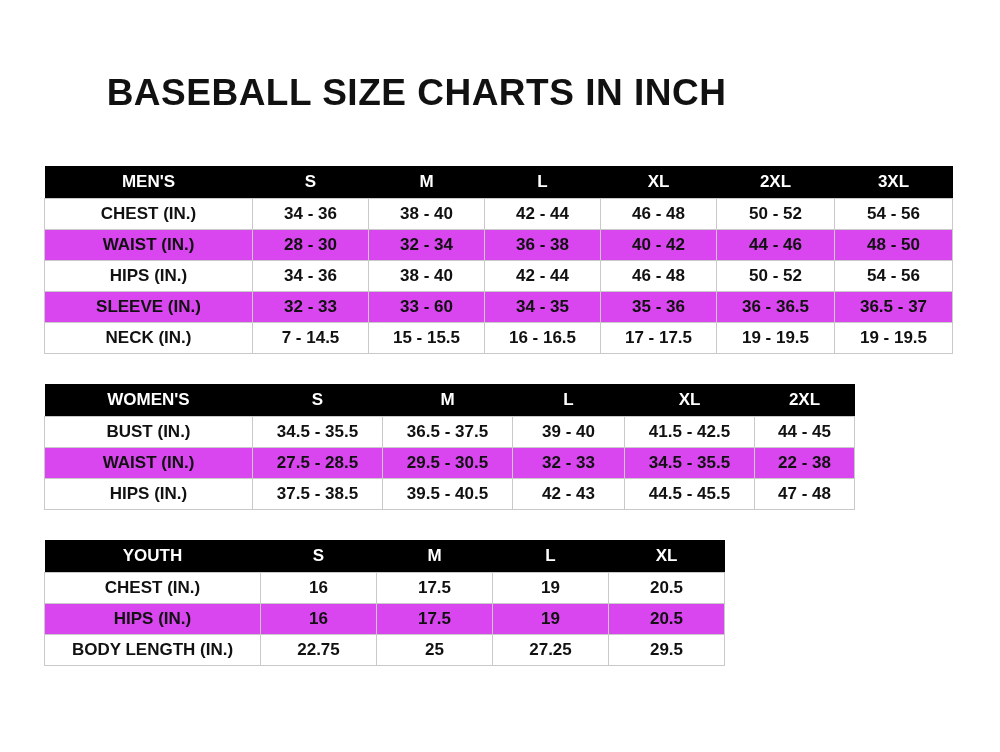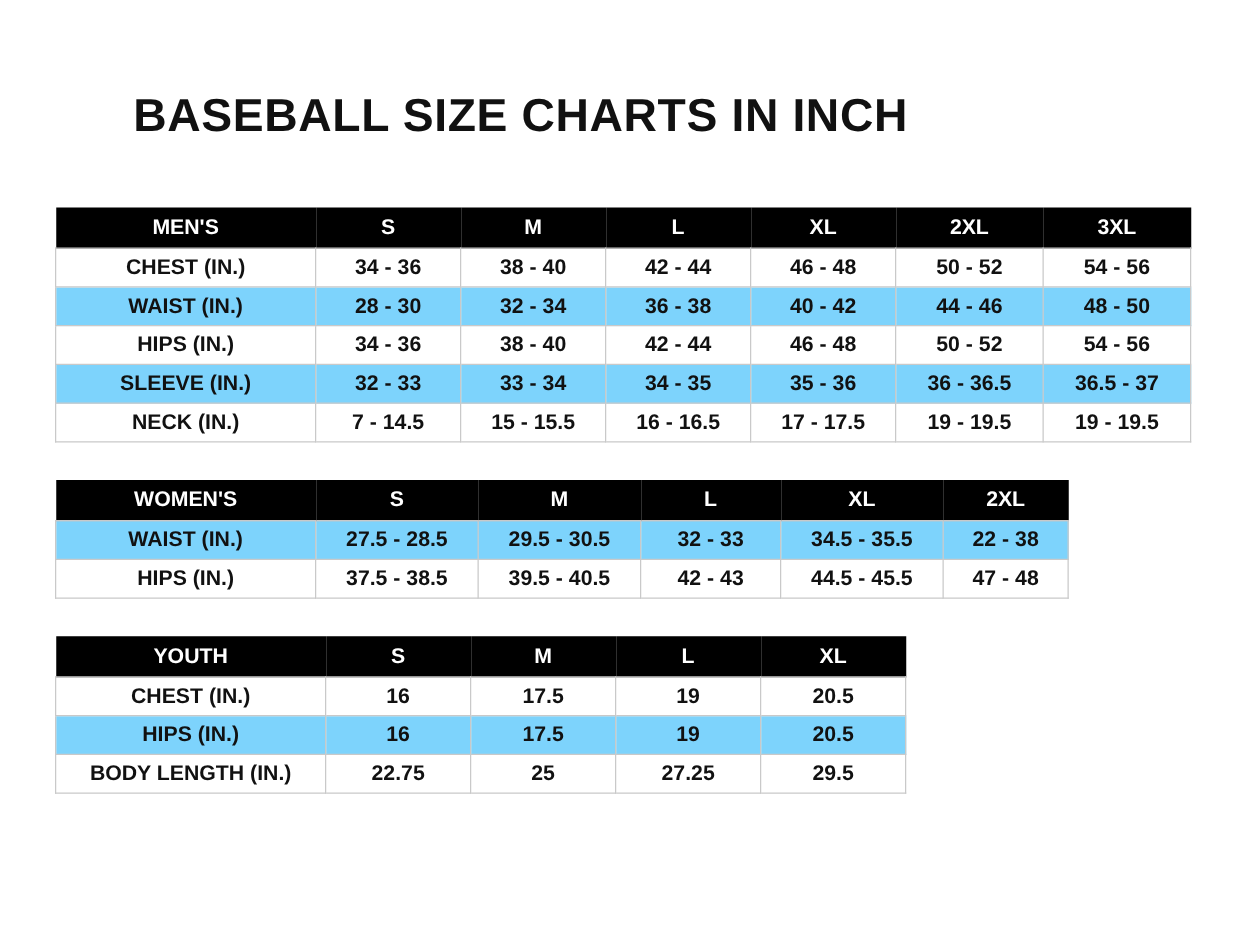--- a/index.html
+++ b/index.html
@@ -65,21 +65,21 @@
     height: 30px;
     padding: 0 4px;
     text-align: center;
     font-weight: bold;
     font-size: 17px;
     border: 1px solid #c9c9c9;
     background: #ffffff;
     white-space: nowrap;
   }
   tbody tr.alt td {
-    background: #7dd3fc;
+    background: #d946ef;
     margin-top: 28px;
   }
   tbody td.rowhead {
     font-weight: bold;
   }
 
   .gap { height: 30px; }
 </style>
 </head>
 <body>
@@ -135,21 +135,21 @@
           <td>34 - 36</td>
           <td>38 - 40</td>
           <td>42 - 44</td>
           <td>46 - 48</td>
           <td>50 - 52</td>
           <td>54 - 56</td>
         </tr>
         <tr class="alt">
           <td class="rowhead">SLEEVE (IN.)</td>
           <td>32 - 33</td>
-          <td>33 - 34</td>
+          <td>33 - 60</td>
           <td>34 - 35</td>
           <td>35 - 36</td>
           <td>36 - 36.5</td>
           <td>36.5 - 37</td>
         </tr>
         <tr>
           <td class="rowhead">NECK (IN.)</td>
           <td>7 - 14.5</td>
           <td>15 - 15.5</td>
           <td>16 - 16.5</td>
@@ -175,20 +175,28 @@
         <tr>
           <th class="rowhead">WOMEN'S</th>
           <th>S</th>
           <th>M</th>
           <th>L</th>
           <th>XL</th>
           <th>2XL</th>
         </tr>
       </thead>
       <tbody>
+        <tr>
+          <td class="rowhead">BUST (IN.)</td>
+          <td>34.5 - 35.5</td>
+          <td>36.5 - 37.5</td>
+          <td>39 - 40</td>
+          <td>41.5 - 42.5</td>
+          <td>44 - 45</td>
+        </tr>
         <tr class="alt">
           <td class="rowhead">WAIST (IN.)</td>
           <td>27.5 - 28.5</td>
           <td>29.5 - 30.5</td>
           <td>32 - 33</td>
           <td>34.5 - 35.5</td>
           <td>22 - 38</td>
         </tr>
         <tr>
           <td class="rowhead">HIPS (IN.)</td>

